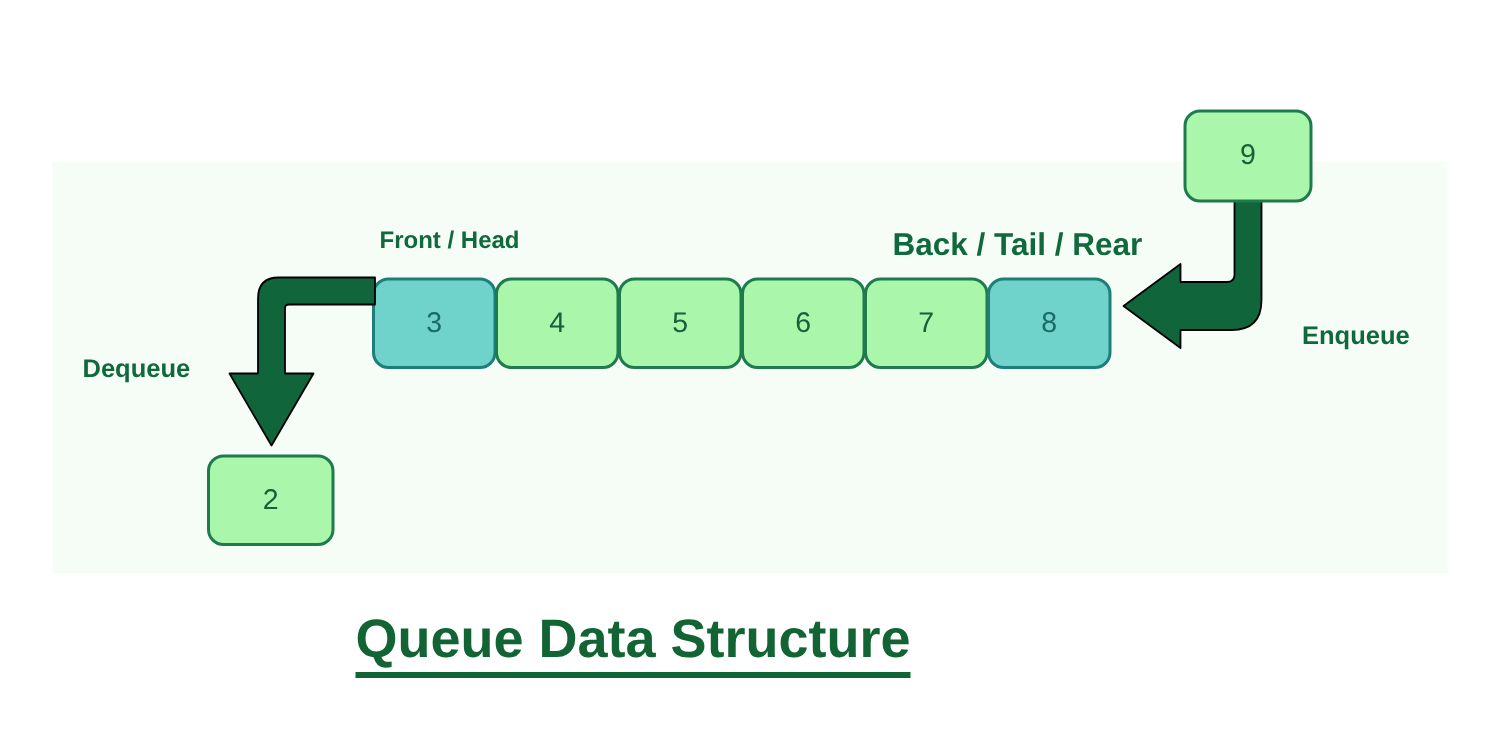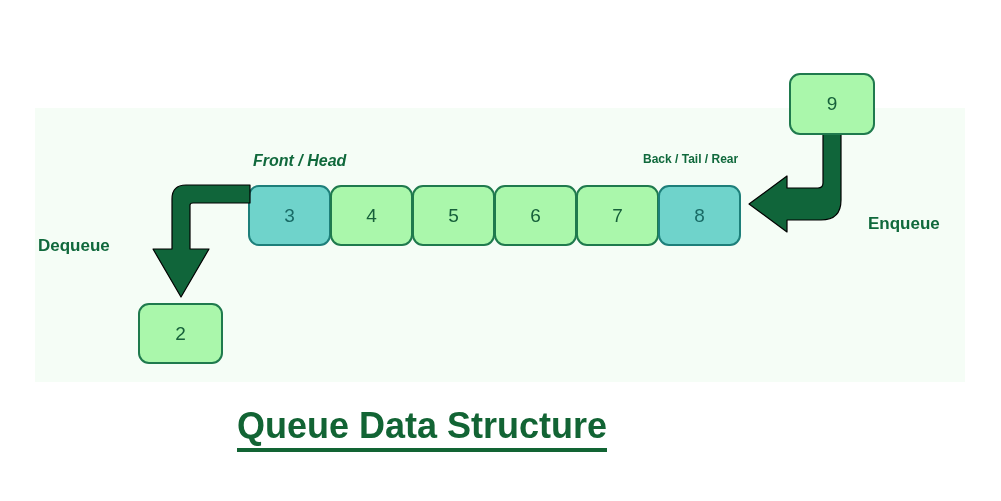--- a/index.html
+++ b/index.html
@@ -78,23 +78,23 @@
     height: 61px;
   }
 
   
   .label {
     position: absolute;
     font-weight: bold;
     color: #10693c;
     white-space: nowrap;
   }
-  #label-front { left: 253px; top: 152px; font-size: 16px; font-style: italic; }
-  #label-back  { left: 595px; top: 152px; font-size: 12px; margin-left: 48px; }
-  #label-dequeue { left: 38px; top: 236px; font-size: 17px; }
+  #label-front { left: 253px; top: 152px; font-size: 16px; }
+  #label-back  { left: 595px; top: 152px; font-size: 21px; }
+  #label-dequeue { left: 55px; top: 236px; font-size: 17px; }
   #label-enqueue { left: 868px; top: 199px; font-size: 17px; margin-top: 15px; }
 
   
   .arrow-svg {
     position: absolute;
     overflow: visible;
   }
   #arrow-dequeue { left: 150px; top: 183px; }
   #arrow-enqueue { left: 745px; top: 128px; }
 

